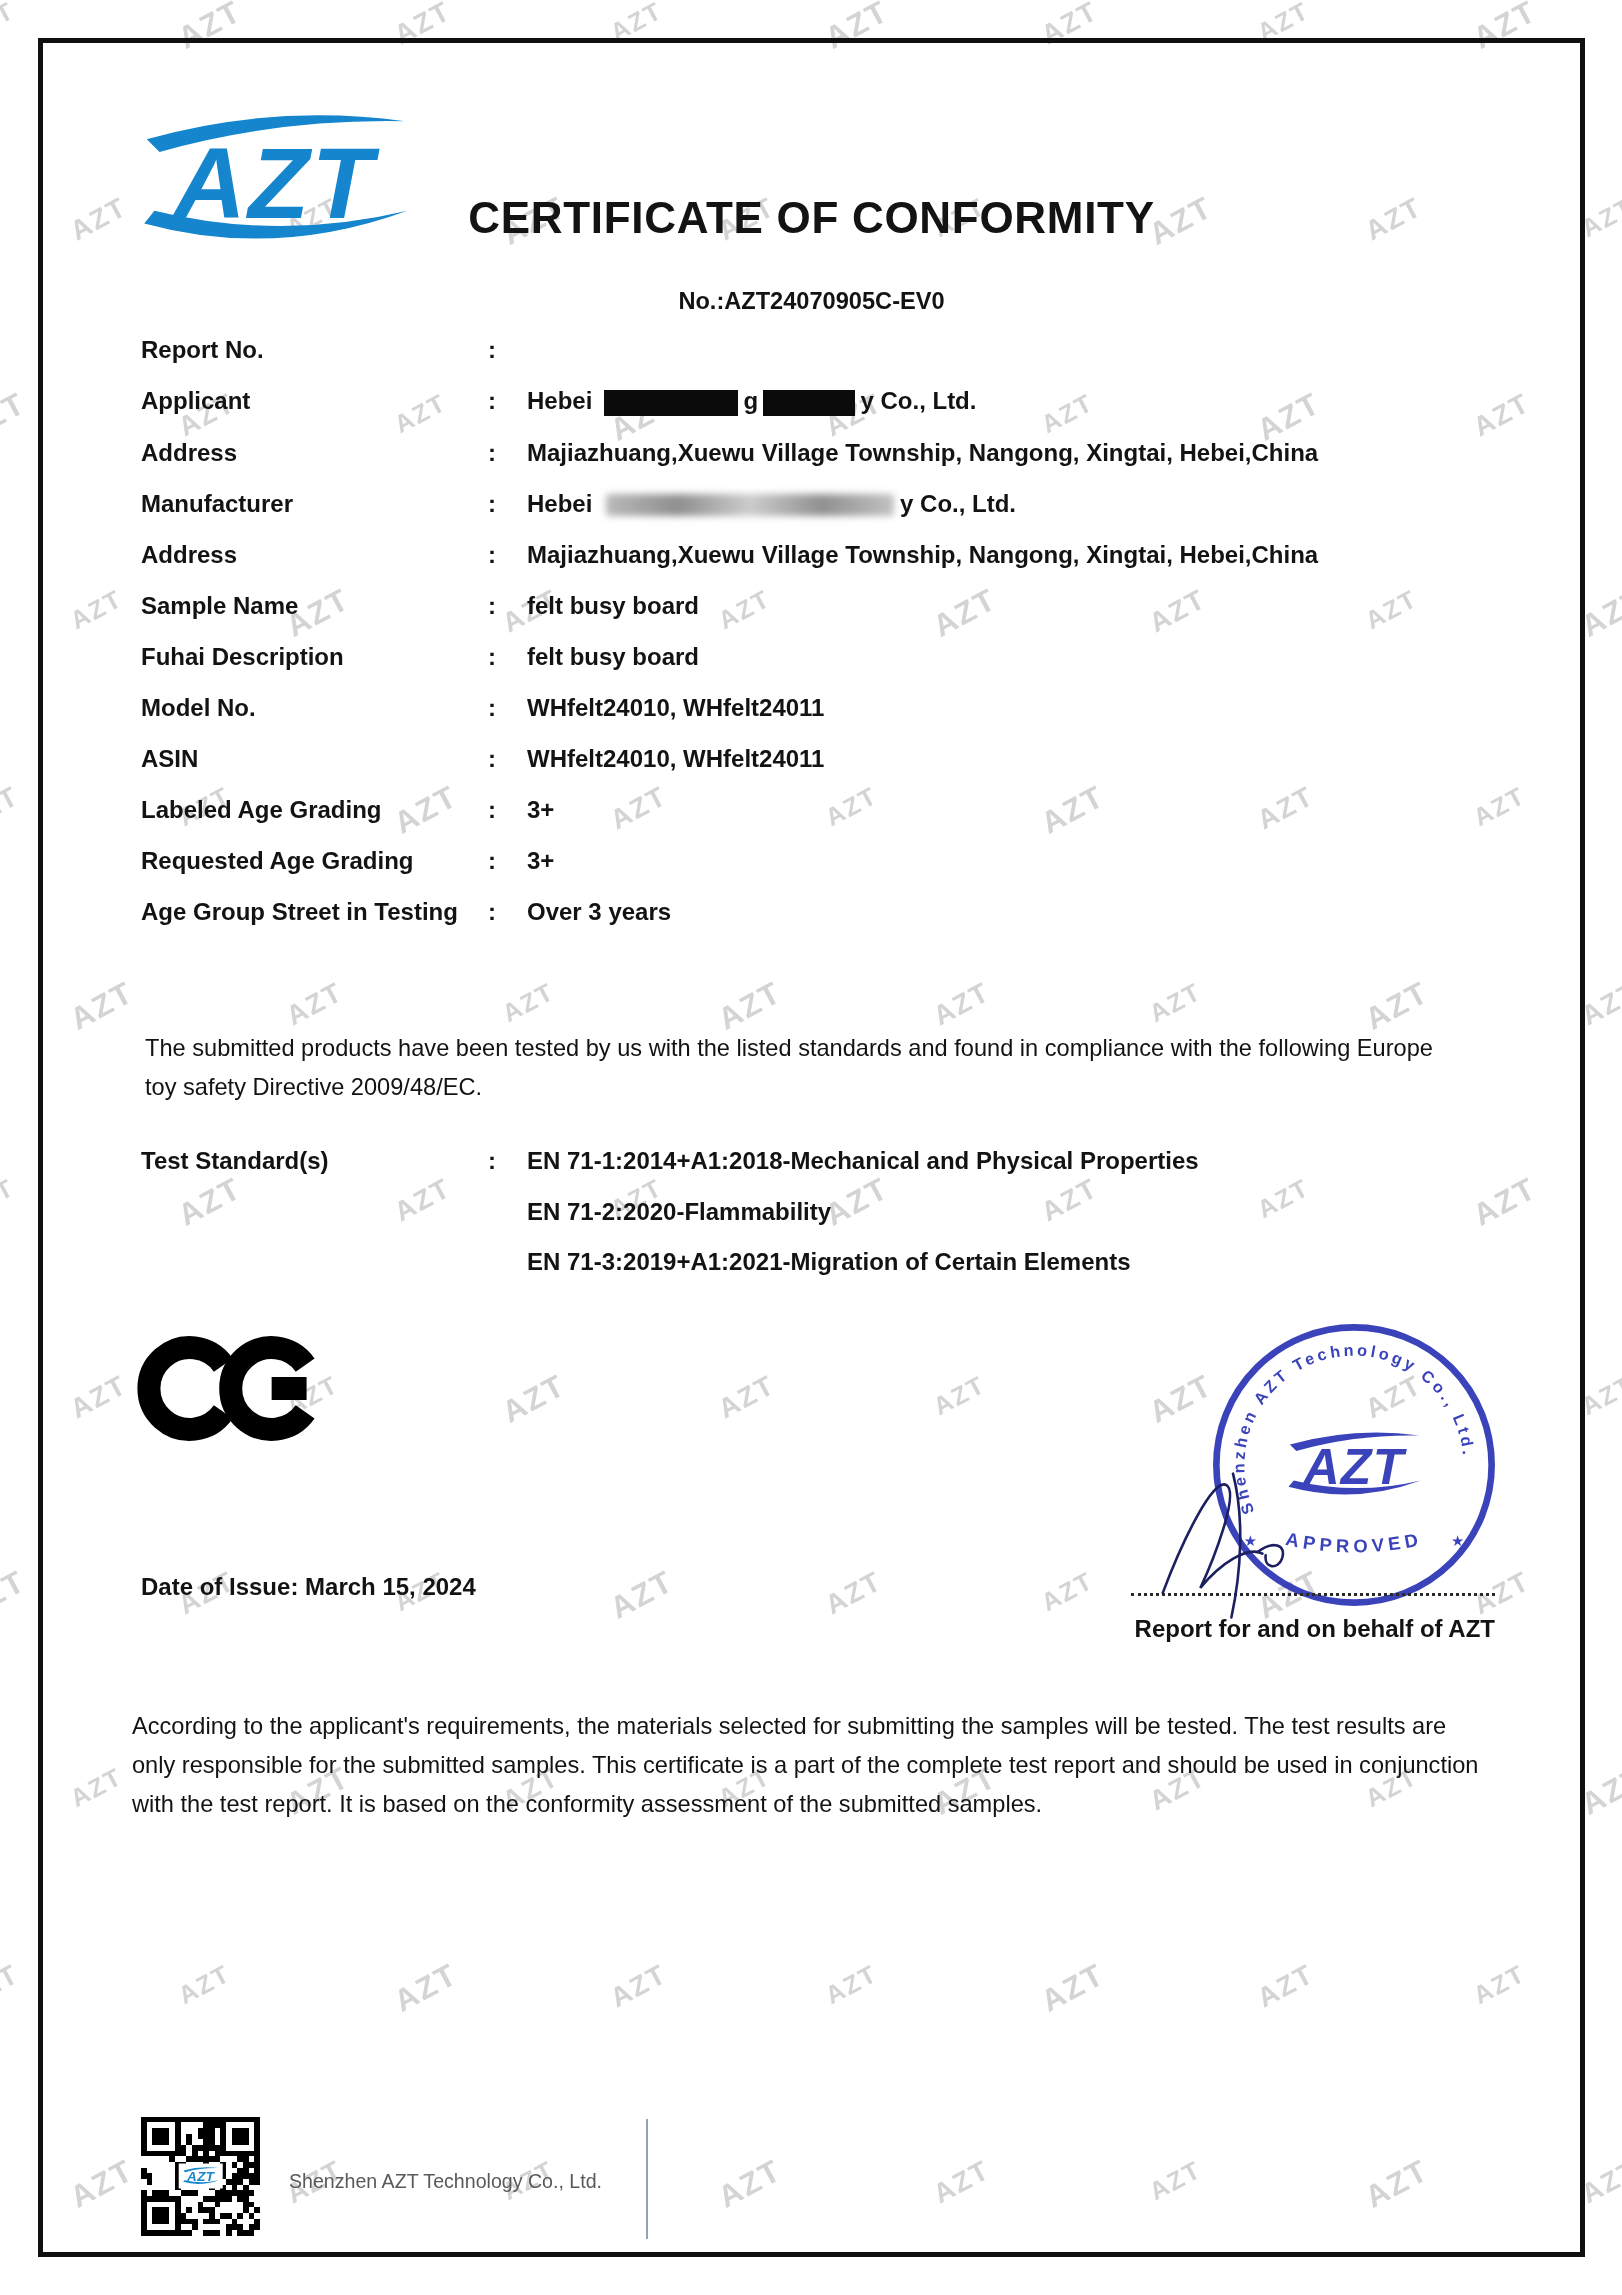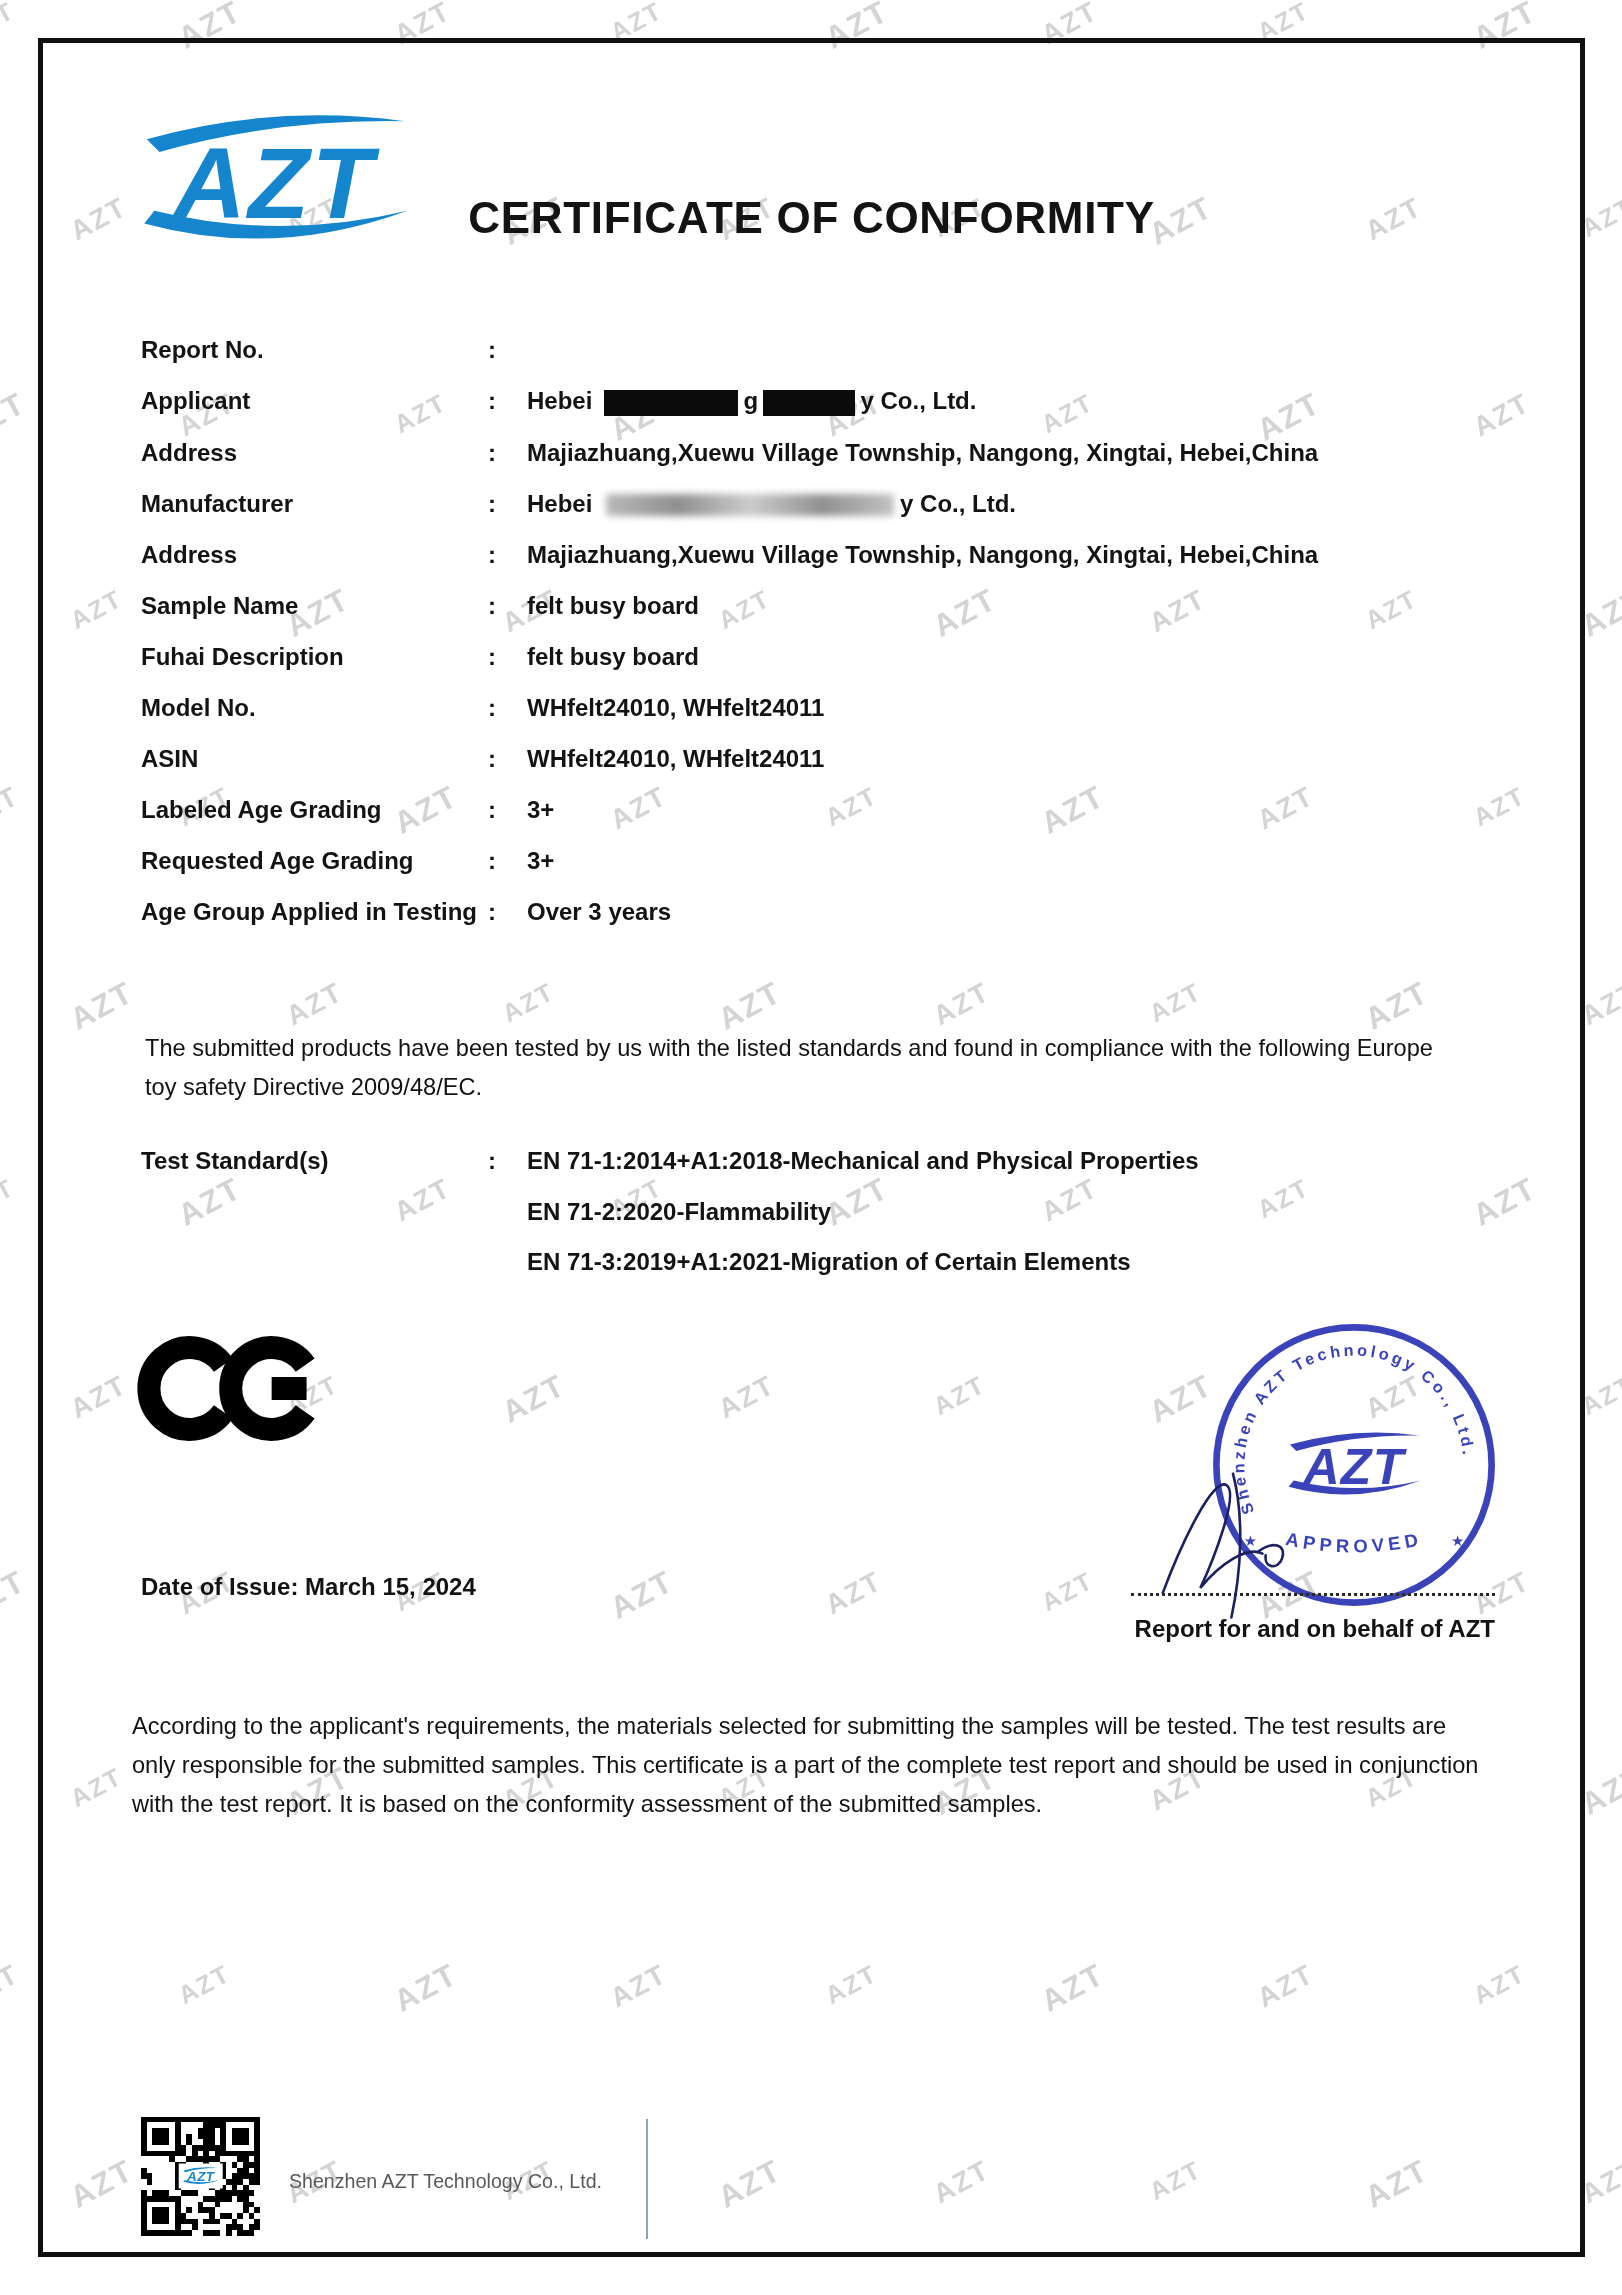--- a/index.html
+++ b/index.html
@@ -165,20 +165,21 @@
       <span class="wm" style="left: 1148px; top: 2166px; font-size: 25px; color: rgb(212, 212, 212);">AZT</span>
       <span class="wm" style="left: 1364px; top: 2166px; font-size: 31px; color: rgb(212, 212, 212);">AZT</span>
       <span class="wm" style="left: 1580px; top: 2166px; font-size: 27.5px; color: rgb(212, 212, 212);">AZT</span>
     </div>
   <div class="frame"></div>
 
   <svg class="logo" viewBox="0 0 220 120">
     <use href="#azt-logo" width="220" height="120"></use>
   </svg>
   <h1 class="title">CERTIFICATE OF CONFORMITY</h1>
+  <div class="cert-no">No.:AZT24070905C-EV0</div>
 
   <div class="fields">
       <div class="field-row">
         <div>Report No.</div>
         <div>:</div>
       </div>
       <div class="field-row">
         <div>Applicant</div>
         <div>:</div>
         <div>Hebei <span class="redact-box" style="width: 134px;"></span>g<span class="redact-box" style="width: 92px;"></span>y Co., Ltd.</div>
@@ -222,21 +223,21 @@
         <div>Labeled Age Grading</div>
         <div>:</div>
         <div>3+</div>
       </div>
       <div class="field-row">
         <div>Requested Age Grading</div>
         <div>:</div>
         <div>3+</div>
       </div>
       <div class="field-row">
-        <div>Age Group Applied in Testing</div>
+        <div>Age Group Street in Testing</div>
         <div>:</div>
         <div>Over 3 years</div>
       </div>
     </div>
 
   <p class="compliance">The submitted products have been tested by us with the listed standards and found in compliance with the following Europe toy safety Directive 2009/48/EC.</p>
 
   <div class="standards">
     <div>Test Standard(s)</div>
     <div>:</div>

